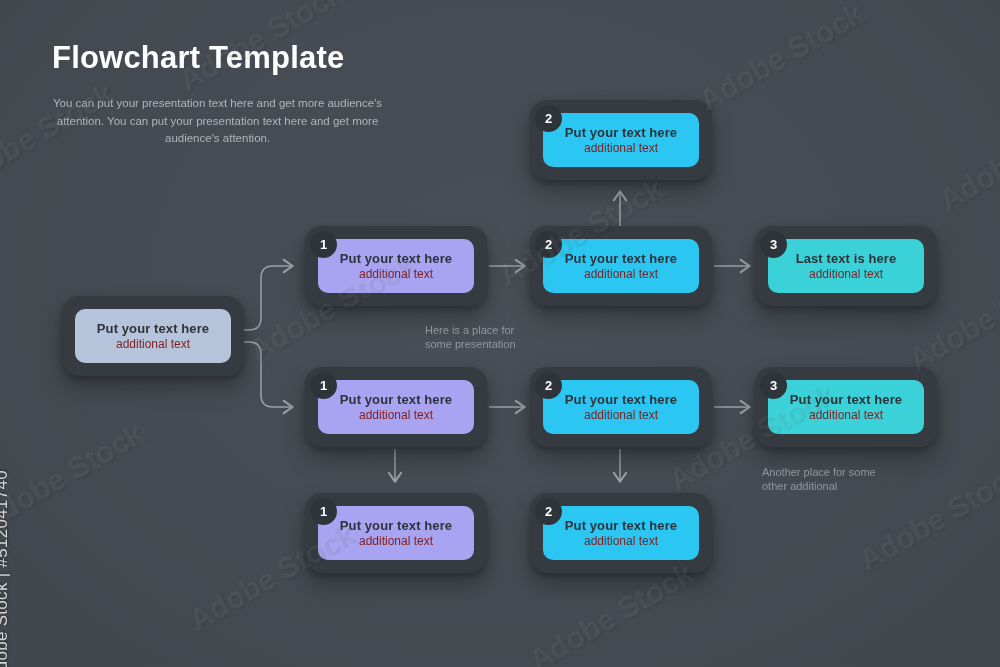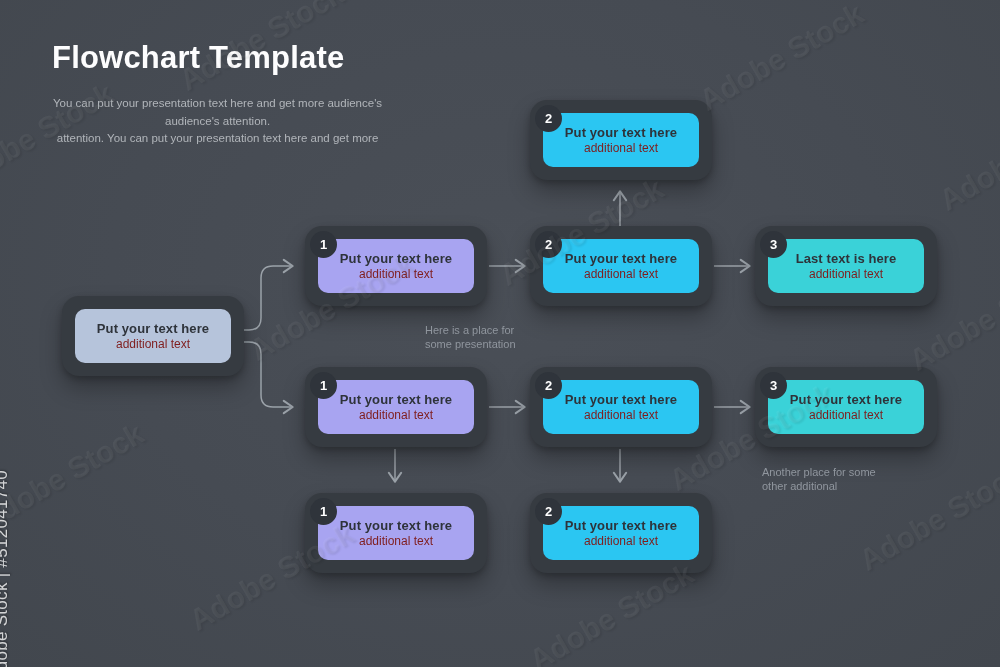--- a/index.html
+++ b/index.html
@@ -72,22 +72,22 @@
   }
 </style>
 </head>
 <body>
 
 <div id="stage">
 
   <div class="page-title">Flowchart Template</div>
   <div class="page-desc">
     <span>You can put your presentation text here and get more audience's</span>
+    <span>attention. You can put your presentation text here and get more</span>
     <span>audience's attention.</span>
-    <span>attention. You can put your presentation text here and get more</span>
   </div>
 
   <svg id="arrows" width="1000" height="667" viewBox="0 0 1000 667">
     <defs>
       <marker id="chev" viewBox="-8 -6 11 12" refX="0" refY="0" markerWidth="11" markerHeight="11" orient="auto">
         <path d="M-6,-4.5 L0.5,0 L-6,4.5" fill="none" stroke="#9ba2a9" stroke-width="1.5" stroke-linecap="round" stroke-linejoin="round"></path>
       </marker>
     </defs>
     <g fill="none" stroke="#9ba2a9" stroke-width="1.5">
       <path d="M237,330 L249,330 Q261,330 261,318 L261,278 Q261,266 273,266 L292,266" marker-end="url(#chev)"></path>

